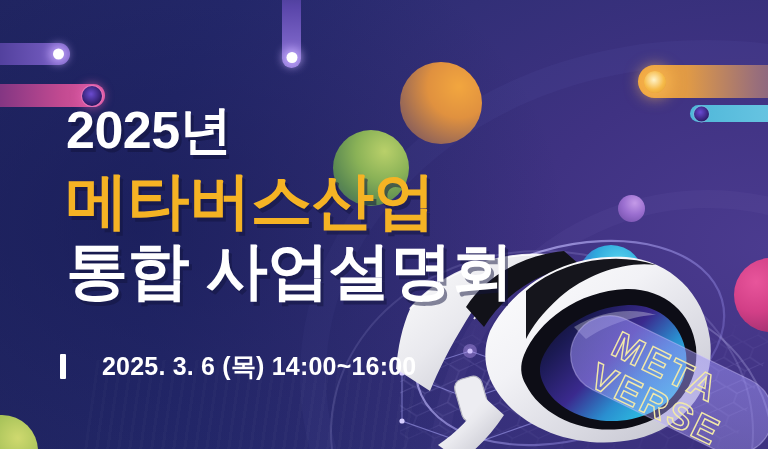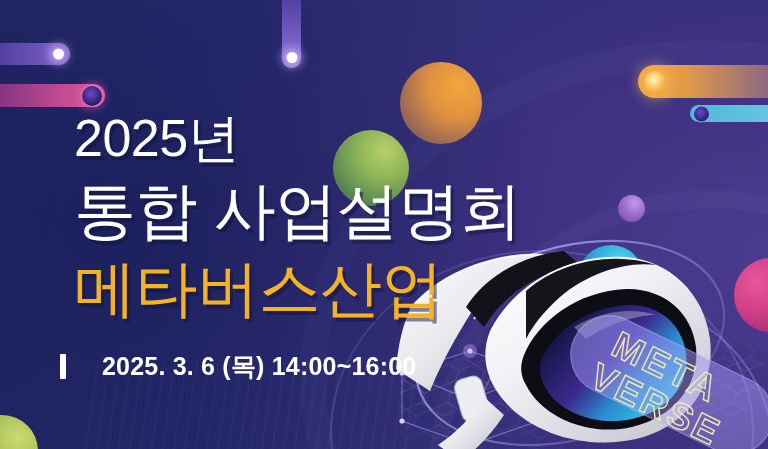--- a/index.html
+++ b/index.html
@@ -92,22 +92,22 @@
     background: radial-gradient(circle at 62% 30%, #c49ae8 0%, #9b6fd0 45%, #6b49a4 100%); }
   .sphere.s-pink   { left: 734px; top: 258px; width: 74px; height: 74px;
     background: radial-gradient(circle at 30% 32%, #e8559b 0%, #d23f87 42%, #a33070 75%, #6b2a66 100%); }
   .sphere.s-lime   { left: -34px; top: 415px; width: 72px; height: 72px;
     background: radial-gradient(circle at 72% 32%, #cfd96f 0%, #9fbe55 45%, #6c9355 100%); }
 
   
   .copy { position: absolute; left: 58px; top: 96px; z-index: 12; }
 
   .line {
-    margin: 16px;
-    font-weight: 400;
+    margin: 8px;
+    font-weight: 700;
     letter-spacing: -0.5px;
     line-height: 1.0;
     white-space: nowrap;
   }
   .line-1 {
     font-size: 52px;
     color: #ffffff;
     text-shadow: 3px 4px 0 rgba(18,20,62,0.55);
   }
   .line-2 {
@@ -275,22 +275,22 @@
         <text x="228" y="150" font-family="'Liberation Sans', sans-serif" font-size="37" font-weight="700" letter-spacing="3" fill="none" stroke="#f2e9a8" stroke-width="1.4">META</text>
         <text x="222" y="188" font-family="'Liberation Sans', sans-serif" font-size="37" font-weight="700" letter-spacing="3" fill="none" stroke="#f2e9a8" stroke-width="1.4">VERSE</text>
       </g>
 
       <path d="M130 180 C118 198 104 214 86 226 L64 210 C82 198 98 182 110 162 Z" fill="url(#strapG)"></path>
     </svg>
   </div>
 
   <div class="copy">
     <p class="line line-1">2025년</p>
+    <p class="line line-2">메타버스산업</p>
     <p class="line line-3">통합 사업설명회</p>
-    <p class="line line-2">메타버스산업</p>
   </div>
 
   <div class="date-row">
     <span class="date-bar"></span>
     <span class="date-text">2025. 3. 6 (목) 14:00~16:00</span>
   </div>
 
 </div>
 
 </body></html>

